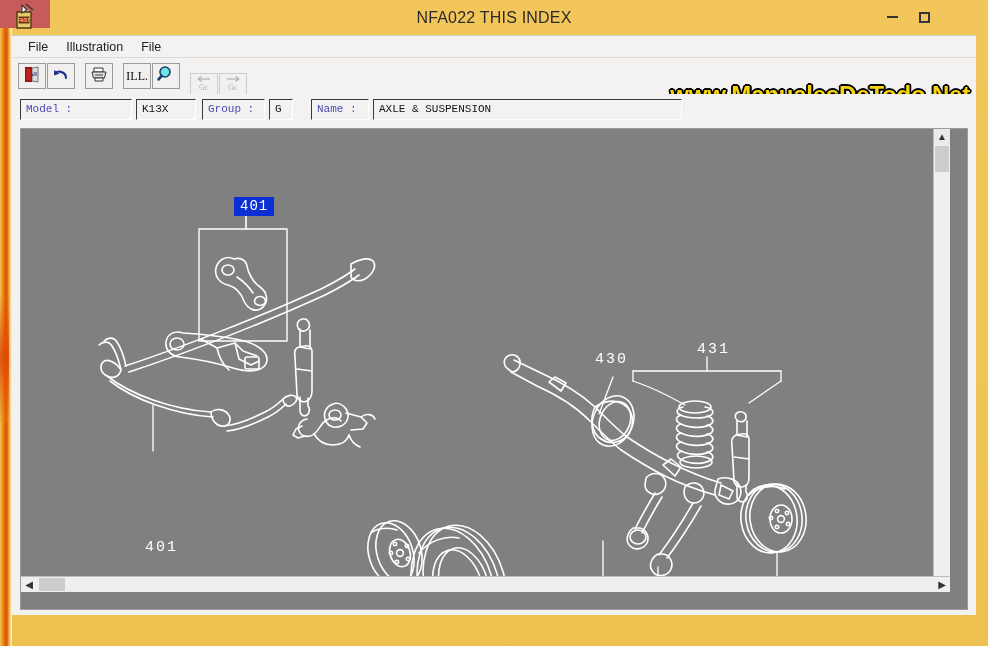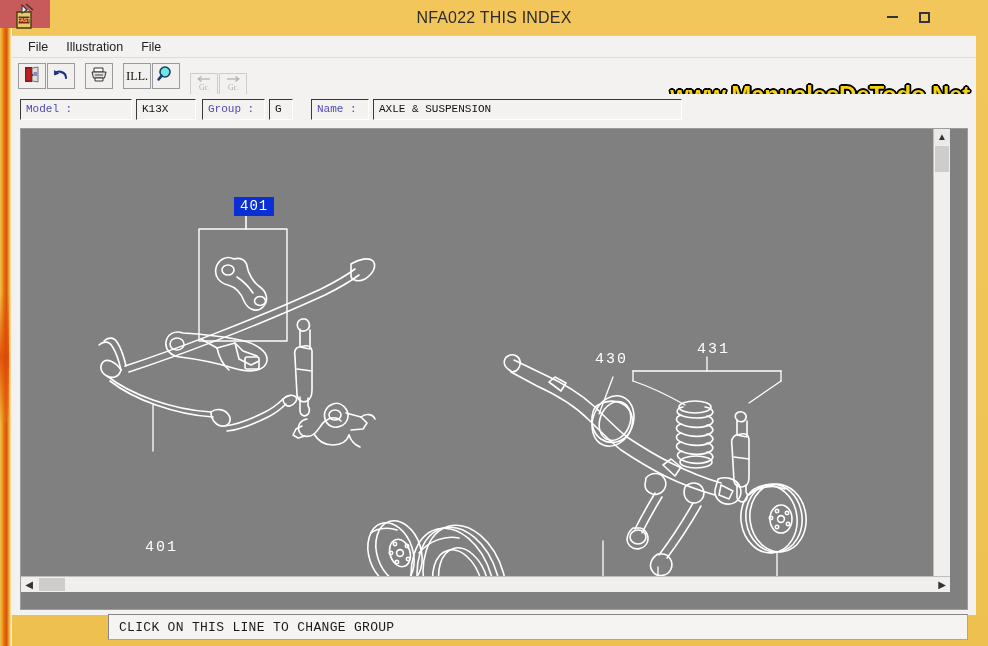--- a/index.html
+++ b/index.html
@@ -535,16 +535,15 @@
           </div>
           <div id="hs-thumb"></div>
           <div id="hs-right">
             <span class="arrow-glyph">▶</span>
           </div>
         </div>
 
       </div>
     </div>
 
-    <div id="statusline">CLICK ON THIS LINE TO CHANGE GROUP</div>
 
   </div>
 </div>
 
 </body></html>

